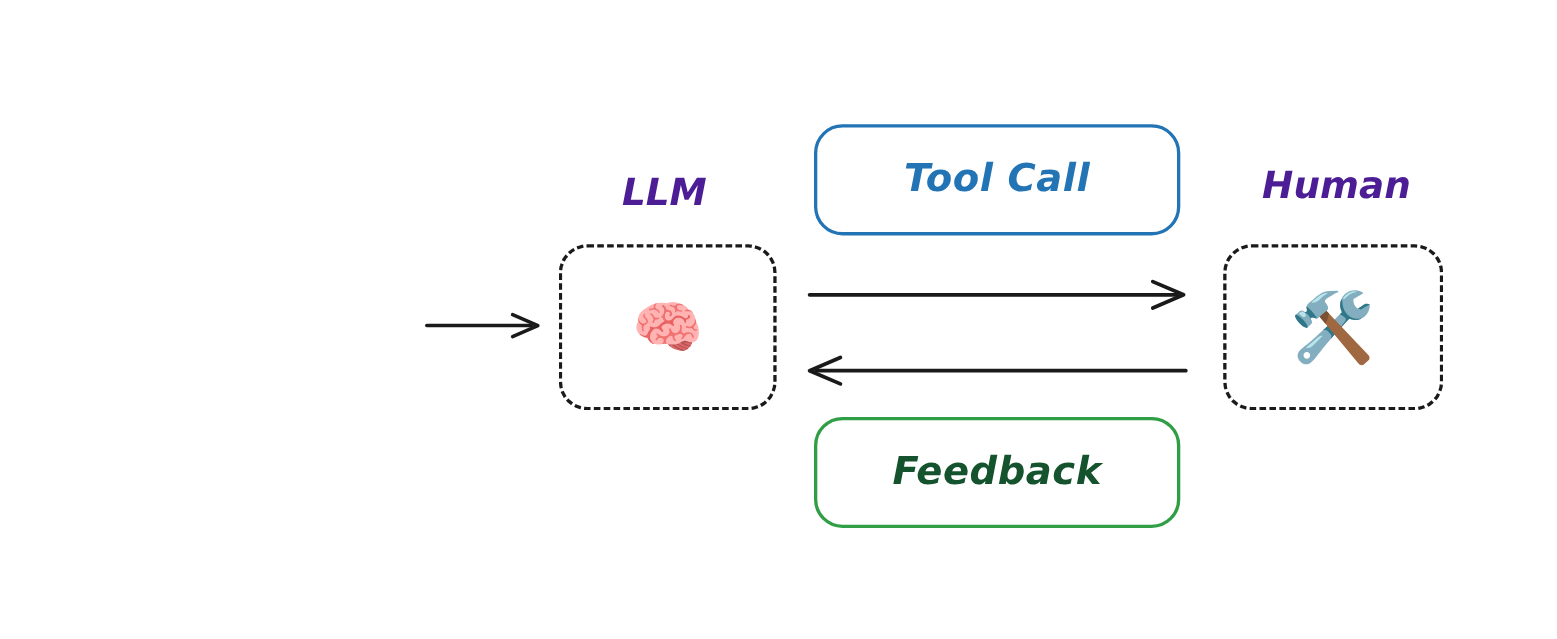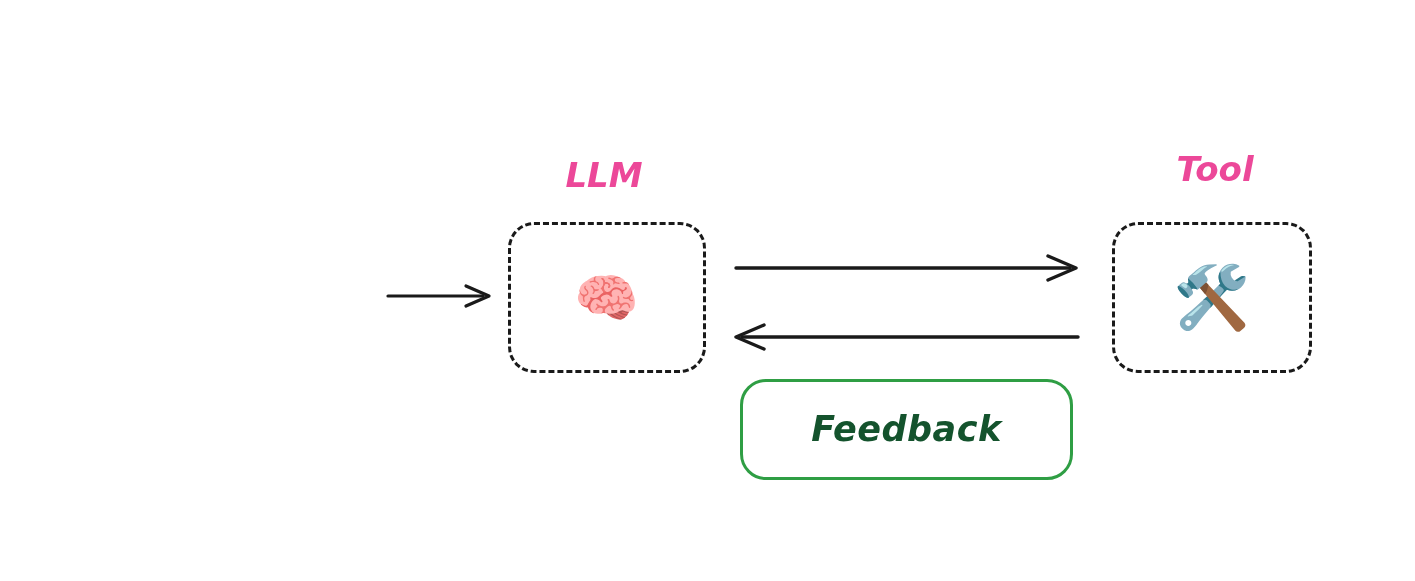--- a/index.html
+++ b/index.html
@@ -60,21 +60,21 @@
   .label-toolcall { color: #2274b5; }
   .label-feedback { color: #14532d; }
 
   
   .node-title {
     position: absolute;
     font-family: "DejaVu Sans", sans-serif;
     font-size: 34px;
     font-weight: 700;
     font-style: italic;
-    color: #ec4899;
+    color: #4c1d95;
     white-space: nowrap;
     line-height: 1;
     text-align: center;
     user-select: none;
   }
 
   
   .emoji {
     font-size: 58px;
     line-height: 1;
@@ -98,26 +98,29 @@
 
 <div id="canvas">
 
 
   <div class="node-title" style="left:504px; top:158px; width:200px;">LLM</div>
 
   <div class="node box-dashed" style="left:508px; top:222px; width:198px; height:151px;">
     <span class="emoji emoji-brain">🧠</span>
   </div>
 
+  <div class="node box-solid box-toolcall" style="left:740px; top:113px; width:333px; height:101px;">
+    <span class="box-label label-toolcall">Tool Call</span>
+  </div>
 
   <div class="node box-solid box-feedback" style="left:740px; top:379px; width:333px; height:101px;">
     <span class="box-label label-feedback">Feedback</span>
   </div>
 
-  <div class="node-title" style="left:1115px; top:152px; width:200px;">Tool</div>
+  <div class="node-title" style="left:1115px; top:152px; width:200px;">Human</div>
 
   <div class="node box-dashed" style="left:1112px; top:222px; width:200px; height:151px;">
     <span class="emoji emoji-tool">🛠️</span>
   </div>
 
   <svg id="arrow-layer" viewBox="0 0 1415 581">
 
     <g>
       <line x1="388" y1="296" x2="483" y2="296" stroke="#1a1a1a" stroke-width="3.2" stroke-linecap="round"></line>
       <polyline points="466,286 489,296 466,306" fill="none" stroke="#1a1a1a" stroke-width="3.2" stroke-linecap="round" stroke-linejoin="round"></polyline>

